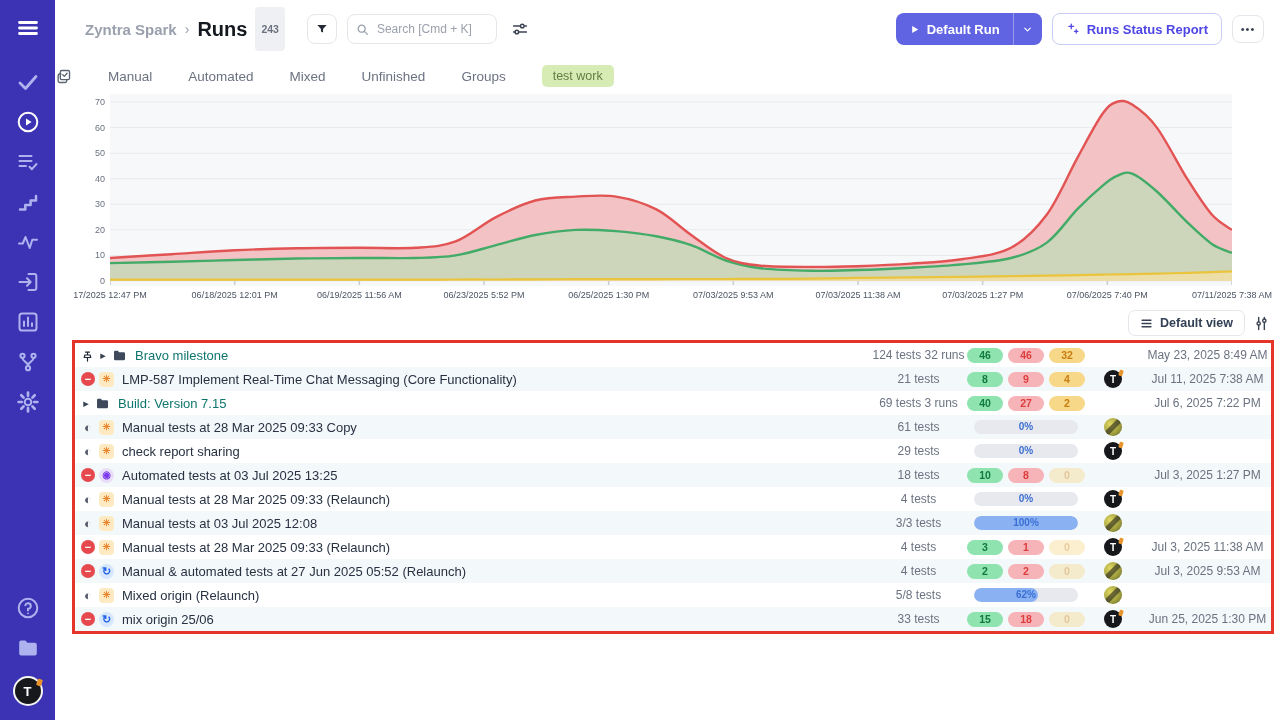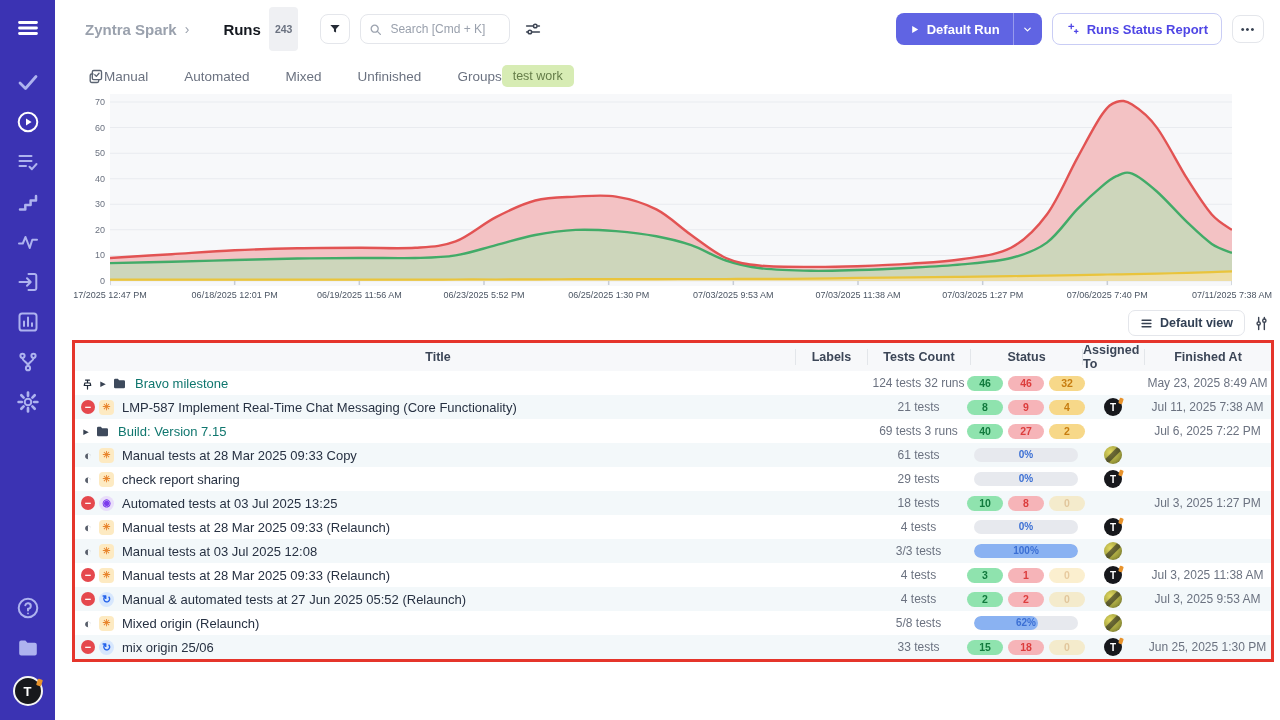--- a/index.html
+++ b/index.html
@@ -17,21 +17,21 @@
     color:#fff;font-size:13px;font-weight:bold;display:flex;align-items:center;justify-content:center;position:relative;}
   .sb-avatar::after{content:"";position:absolute;top:1px;right:-1px;width:5px;height:7px;background:#e8932c;border-radius:1px;transform:rotate(18deg);}
 
   
   .main{flex:1;display:flex;flex-direction:column;min-width:0;}
 
   
   .topbar{height:58px;display:flex;align-items:center;padding:0 16px 0 30px;flex:none;}
   .crumb-project{font-size:15px;font-weight:600;color:#9aa1ad;}
   .crumb-sep{font-size:14px;color:#9aa1ad;margin:0 8px;}
-  .crumb-page{font-size:15px;font-weight:700;color:#14181f;margin-left:26px;}
+  .crumb-page{font-size:20px;font-weight:700;color:#14181f;}
   .crumb-count{margin-left:8px;background:#eff0f3;color:#6b7280;font-size:10.5px;font-weight:600;
     padding:16px 6px;border-radius:4px;}
   .icon-btn{width:30px;height:30px;border:1px solid #e4e6eb;border-radius:8px;background:#fff;display:flex;
     align-items:center;justify-content:center;color:#252b36;cursor:pointer;box-sizing:border-box;}
   .funnel-btn{margin-left:22px;}
   .search-box{margin-left:10px;width:150px;height:30px;border:1px solid #e4e6eb;border-radius:8px;display:flex;
     align-items:center;padding:0 8px;gap:6px;box-sizing:border-box;}
   .search-box svg{width:13px;height:13px;color:#9ca3af;flex:none;}
   .search-box input{border:none;outline:none;width:100%;font-size:12px;color:#374151;font-family:"Liberation Sans",sans-serif;}
   .search-box input::placeholder{color:#9aa1ad;}
@@ -42,21 +42,21 @@
   .btn-run .run-main svg{width:11px;height:11px;}
   .btn-run .run-caret{display:flex;align-items:center;justify-content:center;width:28px;border-left:1px solid rgba(255,255,255,.35);color:#fff;}
   .btn-run .run-caret svg{width:11px;height:11px;}
   .btn-report{margin-left:10px;height:32px;display:flex;align-items:center;gap:7px;padding:0 13px;border:1px solid #c9cdf5;
     border-radius:8px;background:#fff;color:#4f46e5;font-size:13px;font-weight:600;cursor:pointer;box-sizing:border-box;}
   .btn-report svg{width:14px;height:14px;}
   .btn-more{margin-left:10px;height:28px;width:32px;border:1px solid #e4e6eb;border-radius:8px;background:#fff;
     display:flex;align-items:center;justify-content:center;color:#374151;font-size:11px;letter-spacing:1px;cursor:pointer;box-sizing:border-box;}
 
   
-  .tabs-row{height:36px;display:flex;align-items:center;padding-left:32px;flex:none;}
+  .tabs-row{height:36px;display:flex;align-items:center;gap:36px;flex:none;}
   .tabs-row .views-ic{width:17px;height:17px;color:#5b6472;cursor:pointer;}
   .tab{font-size:13.5px;color:#6b7280;cursor:pointer;}
   .tag-pill{background:#d7ecb4;color:#657d49;font-size:12.5px;padding:4px 11px;border-radius:5px;cursor:pointer;}
 
   
   .chart-area{flex:none;padding-left:29px;padding-right:48px;}
   .legend{display:flex;align-items:center;gap:14px;height:26px;margin-top:2px;}
   .legend-item{display:flex;align-items:center;gap:4px;font-size:10.5px;color:#4b5563;}
   .legend-dot{width:9px;height:9px;border-radius:50%;}
   .plot-row{display:flex;}
@@ -304,28 +304,20 @@
         <span>Default view</span>
       </button>
       <svg class="adjust-ic" viewBox="0 0 24 24" fill="none" stroke="currentColor" stroke-width="2" stroke-linecap="round">
           <path d="M8 3.5v6M8 14v6.5M16 3.5v2M16 10.5v10"></path>
           <circle cx="8" cy="12" r="2.3"></circle>
           <circle cx="16" cy="8" r="2.3"></circle>
         </svg>
     </div>
 
     <div class="table-highlight">
-      <div class="thead">
-          <div class="th c-title" style="justify-content: center;">Title</div>
-          <div class="th c-labels" style="justify-content: center;">Labels</div>
-          <div class="th c-tests" style="justify-content: center;">Tests Count</div>
-          <div class="th c-status" style="justify-content: center;">Status</div>
-          <div class="th c-assigned" style="justify-content: center;">Assigned To</div>
-          <div class="th c-finished" style="justify-content: center;">Finished At</div>
-        </div>
       <div>
           <div class="row">
             <div class="c-title">
               <span class="pin-ic"><svg viewBox="0 0 24 24" width="100%" height="100%" fill="none" stroke="currentColor" stroke-width="2" stroke-linecap="round" stroke-linejoin="round">
                   <path d="M8.3 3.8h7.4M12 3.8v5.4M7.2 9.2h9.6l1.2 4.6H6zM12 13.8v6.6" stroke-width="2.2"></path>
                 </svg></span>
               <span class="caret">▸</span>
               <span class="folder-ic"><svg viewBox="0 0 24 24" width="100%" height="100%" fill="none" stroke="currentColor" stroke-width="2" stroke-linecap="round" stroke-linejoin="round">
                   <path d="M3.2 6.4a2 2 0 0 1 2-2h4.2l2 2.4h7.4a2 2 0 0 1 2 2v8.8a2 2 0 0 1-2 2H5.2a2 2 0 0 1-2-2z" fill="currentColor" stroke="none"></path>
                 </svg></span>

